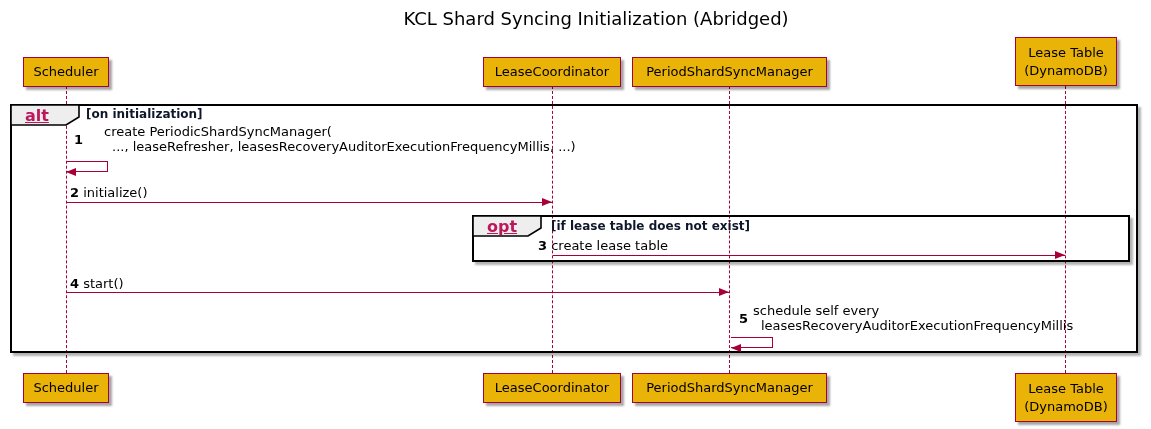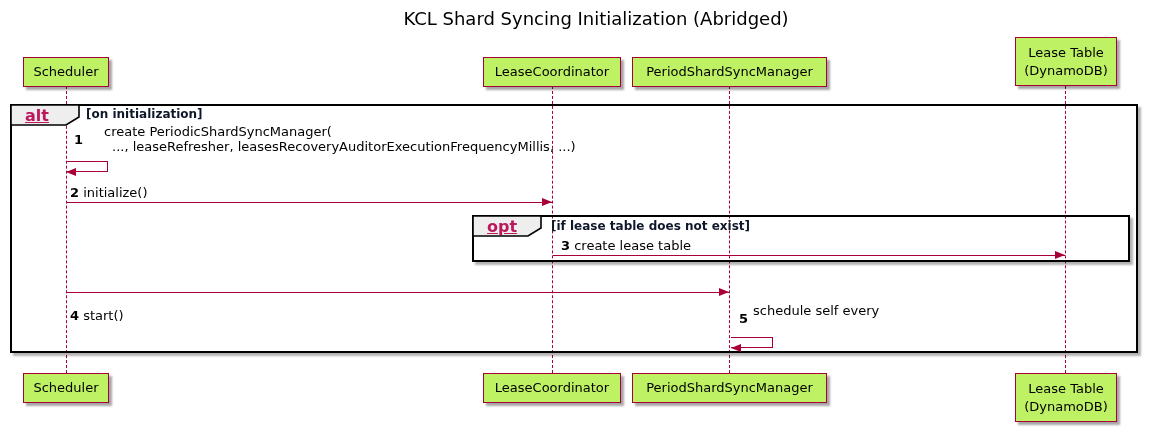--- a/index.html
+++ b/index.html
@@ -17,21 +17,21 @@
     position: absolute;
     top: 8px; left: 0; width: 100%;
     text-align: center;
     font-size: 18px;
     font-weight: 500;
     color: #000;
     padding-left: 41px;
   }
   .pbox {
     position: absolute;
-    background: #bef264;
+    background: #eab308;
     border: 1.6px solid #A80036;
     box-shadow: 3px 3px 2px rgba(0,0,0,0.35);
     display: flex;
     flex-direction: column;
     align-items: center;
     justify-content: center;
     font-size: 13px;
     line-height: 1.35;
     text-align: center;
     white-space: nowrap;
@@ -152,37 +152,38 @@
   <div class="msg-line" style="left:66px; top:202px; width:486px;"></div>
   <div class="arrow-right" style="left:542px; top:198px;"></div>
 
   <div class="frame" style="left:472px; top:215px; width:658px; height:47px;"></div>
   <svg class="frame-pentagon" style="left:473px; top:216px;" width="70" height="22">
     <path d="M0,0 H68 V12 L55,20 H0 Z" fill="#EEEEEE" stroke="#000000" stroke-width="1.6"></path>
   </svg>
   <div class="frame-keyword" style="left:487px; top:217px;">opt</div>
   <div class="frame-cond" style="left:551px; top:219px;">[if lease table does not exist]</div>
 
-  <div class="msg-text" style="left:561px; top:238px;">
+  <div class="msg-text" style="left:538px; top:238px;">
     <span class="msg-num">3</span>
     <span>create lease table</span>
   </div>
   <div class="msg-line" style="left:553px; top:255px; width:512px;"></div>
   <div class="arrow-right" style="left:1055px; top:251px;"></div>
 
-  <div class="msg-text" style="left:70px; top:276px;margin-top:32px;">
+  <div class="msg-text" style="left:70px; top:276px;">
     <span class="msg-num">4</span>
     <span>start()</span>
   </div>
   <div class="msg-line" style="left:66px; top:292px; width:663px;"></div>
   <div class="arrow-right" style="left:719px; top:288px;"></div>
 
   <div class="msg-num-float" style="left:739px; top:311px;">5</div>
   <div class="msg-text" style="left:753px; top:303px;">
     <div>schedule self every</div>
+    <div class="indent">leasesRecoveryAuditorExecutionFrequencyMillis</div>
   </div>
   <div class="self-loop" style="left:731px; top:337px; width:42px; height:11px;"></div>
   <div class="arrow-left" style="left:731px; top:343.5px;"></div>
 
   <div class="pbox" style="left:23px; top:373px; width:86px; height:30px;">
     <span>Scheduler</span>
   </div>
   <div class="pbox" style="left:483px; top:373px; width:138px; height:30px;">
     <span>LeaseCoordinator</span>
   </div>

